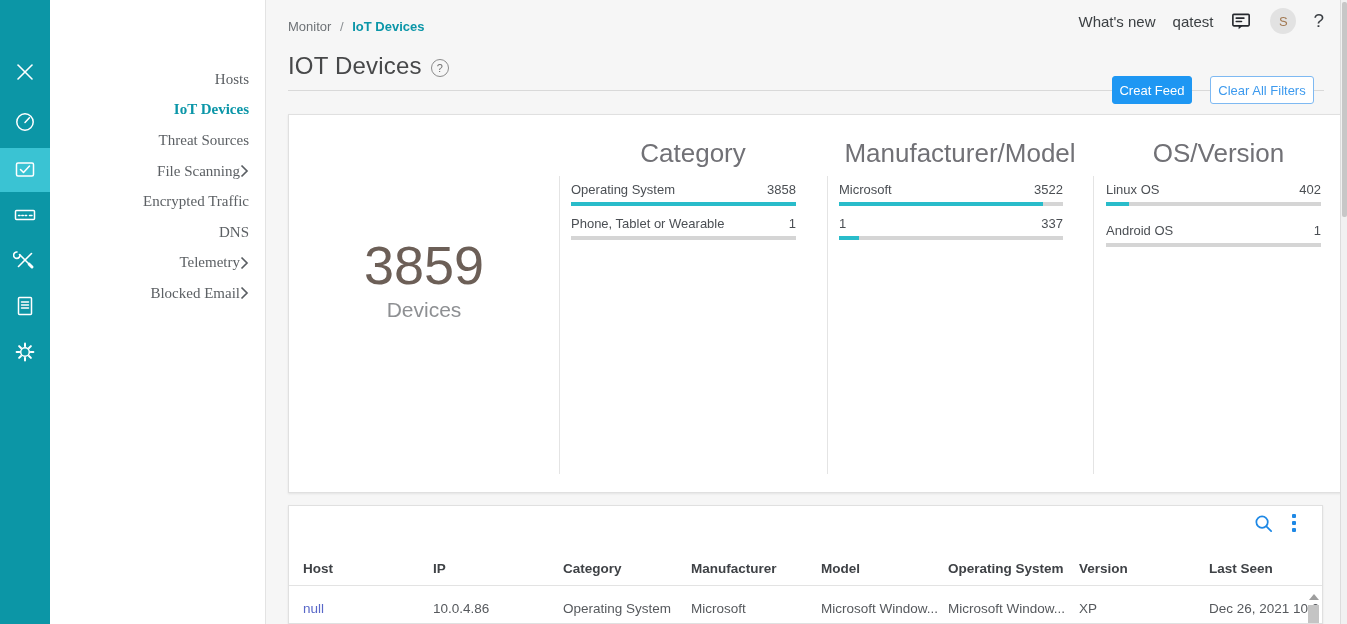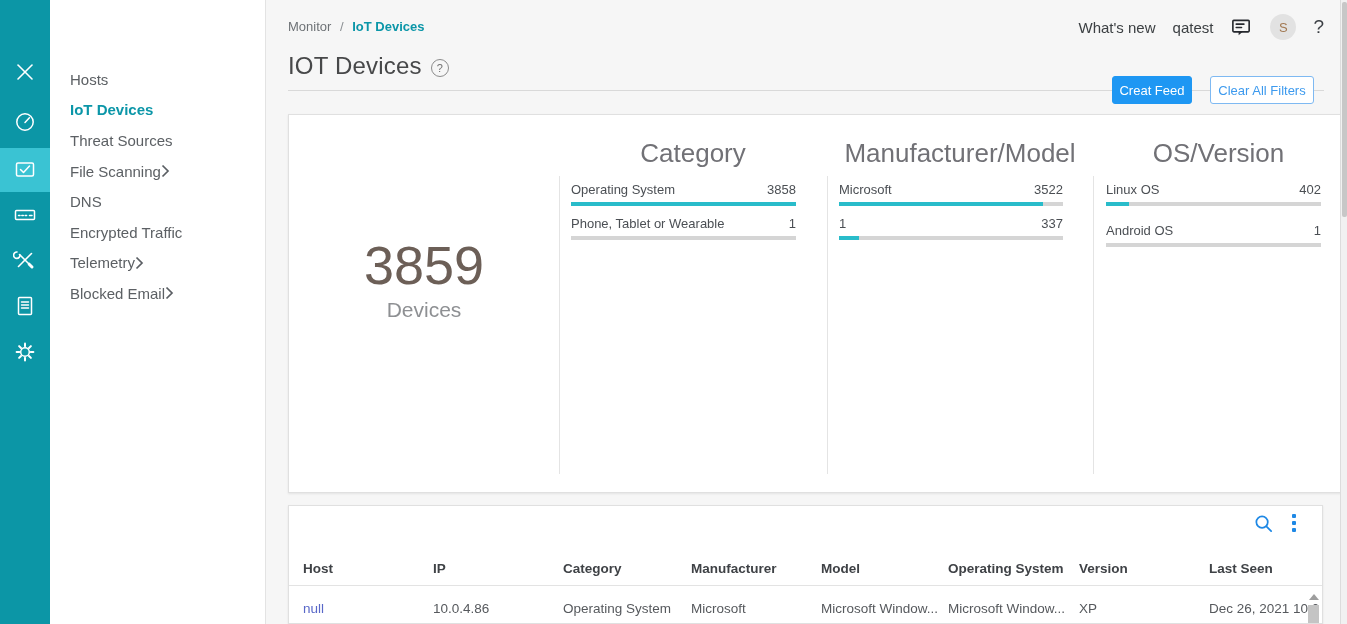--- a/index.html
+++ b/index.html
@@ -8,32 +8,32 @@
 
   
   .rail { position:absolute; left:0; top:0; width:50px; height:624px; background:#0C96A6; z-index:5; }
   .rail-btn { position:absolute; left:0; width:50px; height:44px; display:flex; align-items:center; justify-content:center; cursor:pointer; }
   .rail-btn.active { background:#3AC3D3; }
   .rail-btn svg { display:block; }
 
   
   .sidebar { position:absolute; left:50px; top:0; width:216px; height:624px; background:#FFFFFF; border-right:1px solid #E3E3E3; z-index:4; }
   .menu { padding-top:64px; }
-  .menu-item { height:30.6px; display:flex; align-items:center; justify-content:flex-start; padding:0 16px 0 20px; font-size:15px; color:#5C6064; cursor:pointer; }
+  .menu-item { height:30.6px; display:flex; align-items:center; justify-content:flex-end; padding:0 16px 0 20px; font-size:15px; color:#5C6064; cursor:pointer;font-family:Liberation Serif, serif; }
   .menu-item .lbl { white-space:nowrap; }
   .menu-item.active .lbl { color:#0B96A8; font-weight:700; }
 
   
   .main { position:absolute; left:266px; top:0; width:1074px; height:624px; background:#F6F6F6; }
 
   .breadcrumb { position:absolute; left:22px; top:19px; font-size:13px; color:#6E7276; }
   .breadcrumb .crumb-current { color:#0B96A8; font-weight:700; }
   .breadcrumb .sep { margin:0 5px; color:#8A8E92; }
 
-  .topbar-right { position:absolute; top:8px; right:16px; display:flex; align-items:center; gap:17px;margin-top:6px; }
+  .topbar-right { position:absolute; top:8px; right:16px; display:flex; align-items:center; gap:17px; }
   .whats-new, .username { font-size:15px; color:#3C4043; cursor:pointer; white-space:nowrap; }
   .avatar { width:26px; height:26px; border-radius:50%; background:#E2E2E2; display:flex; align-items:center; justify-content:center; font-size:13px; color:#A27952; cursor:pointer; }
   .help-glyph { font-size:19px; color:#3A3E43; cursor:pointer; }
 
   .page-title-row { position:absolute; left:22px; top:52px; display:flex; align-items:center; gap:9px; }
   .page-title { font-size:24px; font-weight:400; color:#474849; letter-spacing:.2px; }
   .qcircle { width:18px; height:18px; border:1.5px solid #8C8C8C; border-radius:50%; display:inline-flex; align-items:center; justify-content:center; font-size:11px; color:#6F6F6F; margin-top:3px; }
 
   .title-divider { position:absolute; top:90px; left:22px; right:16px; height:1px; background:#D9D9D9; }
 
@@ -160,24 +160,24 @@
     <div class="menu-item">
         <span class="lbl">Threat Sources</span>
       </div>
     <div class="menu-item">
         <span class="lbl">File Scanning</span>
         <svg width="9" height="14" viewBox="0 0 9 14" fill="none" stroke="#5A5E63" stroke-width="1.7">
           <polyline points="1.5,1.5 7,7 1.5,12.5"></polyline>
         </svg>
       </div>
     <div class="menu-item">
+        <span class="lbl">Encrypted Traffic</span>
+      </div>
+    <div class="menu-item">
         <span class="lbl">DNS</span>
-      </div>
-    <div class="menu-item">
-        <span class="lbl">Encrypted Traffic</span>
       </div>
     <div class="menu-item">
         <span class="lbl">Telemetry</span>
         <svg width="9" height="14" viewBox="0 0 9 14" fill="none" stroke="#5A5E63" stroke-width="1.7">
           <polyline points="1.5,1.5 7,7 1.5,12.5"></polyline>
         </svg>
       </div>
     <div class="menu-item">
         <span class="lbl">Blocked Email</span>
         <svg width="9" height="14" viewBox="0 0 9 14" fill="none" stroke="#5A5E63" stroke-width="1.7">

